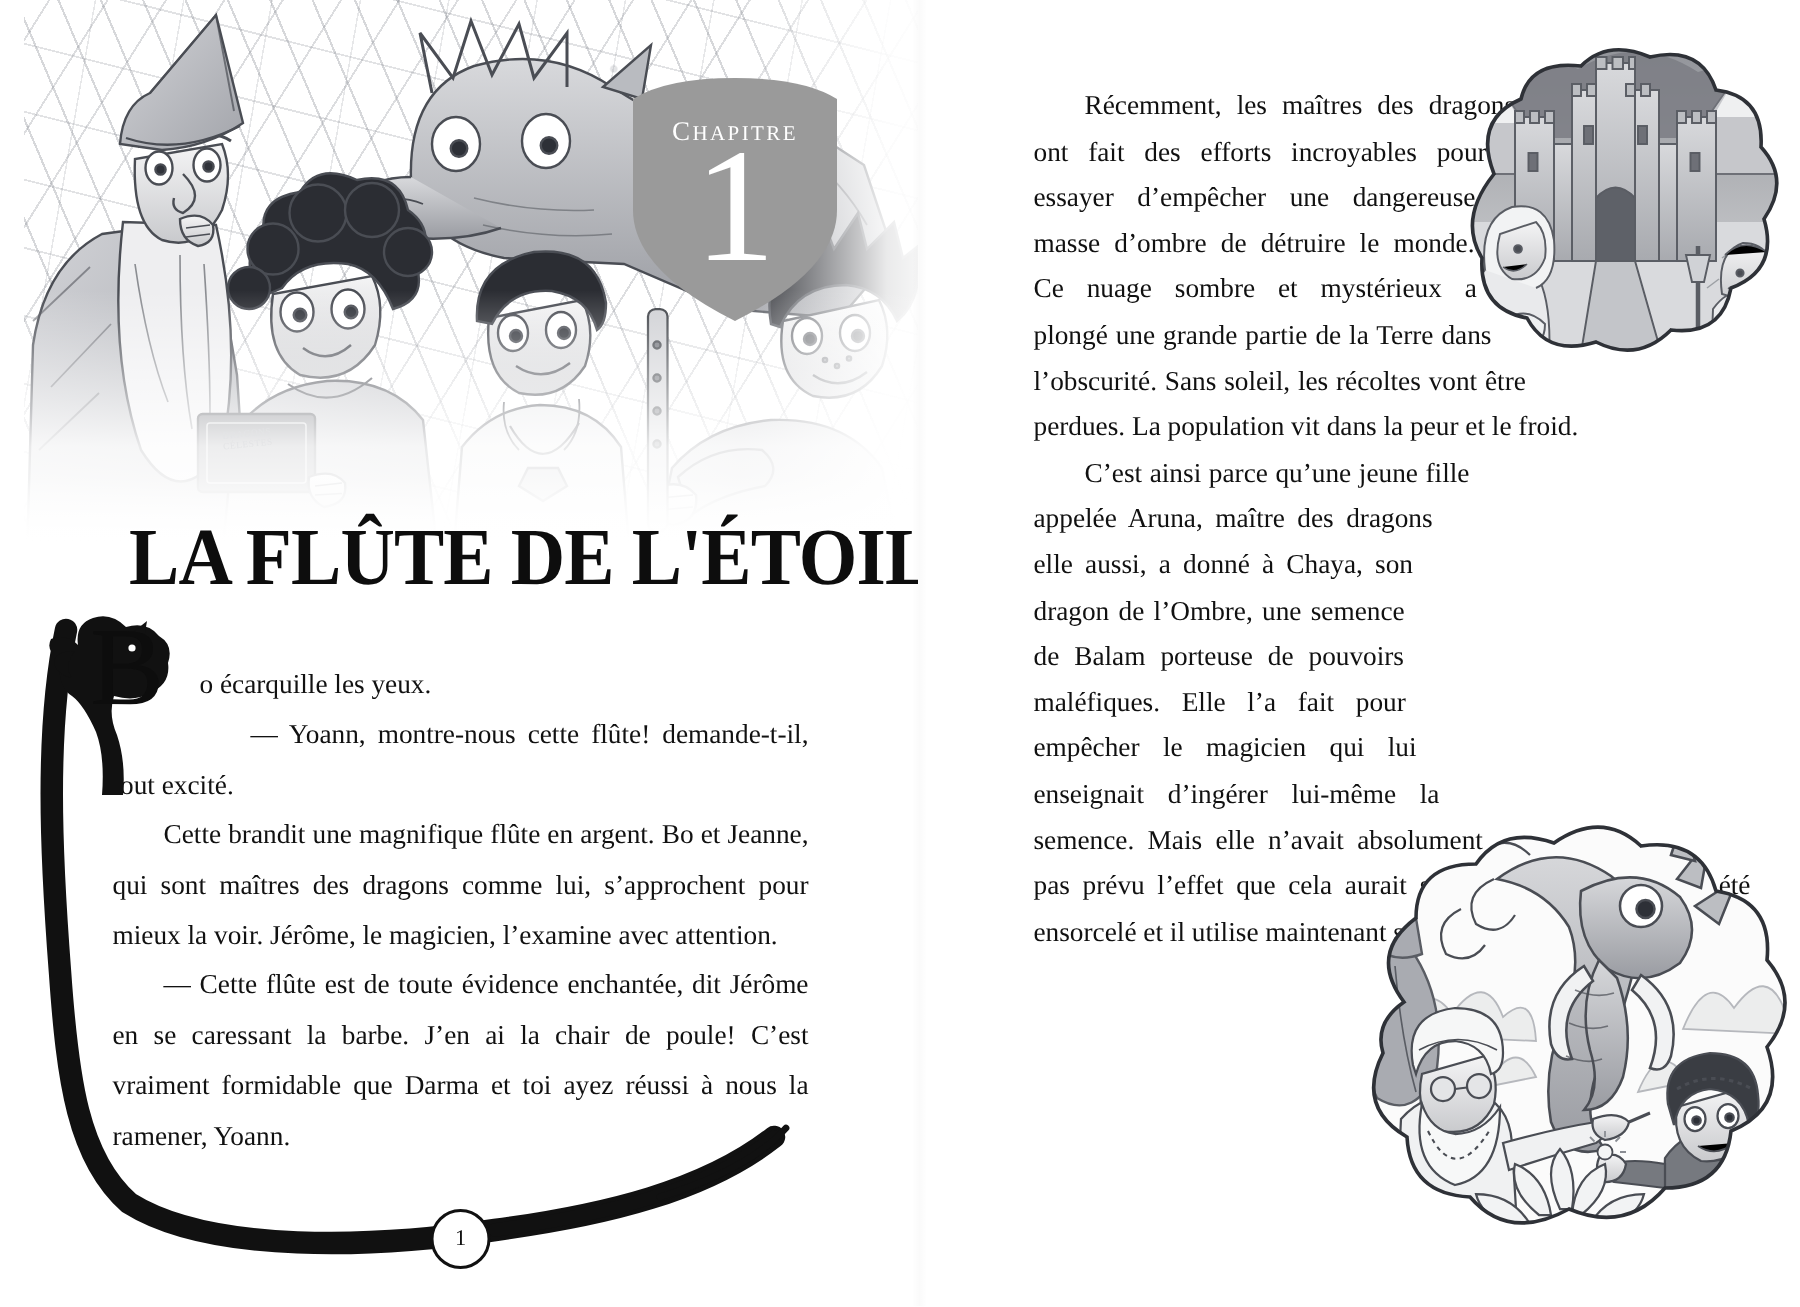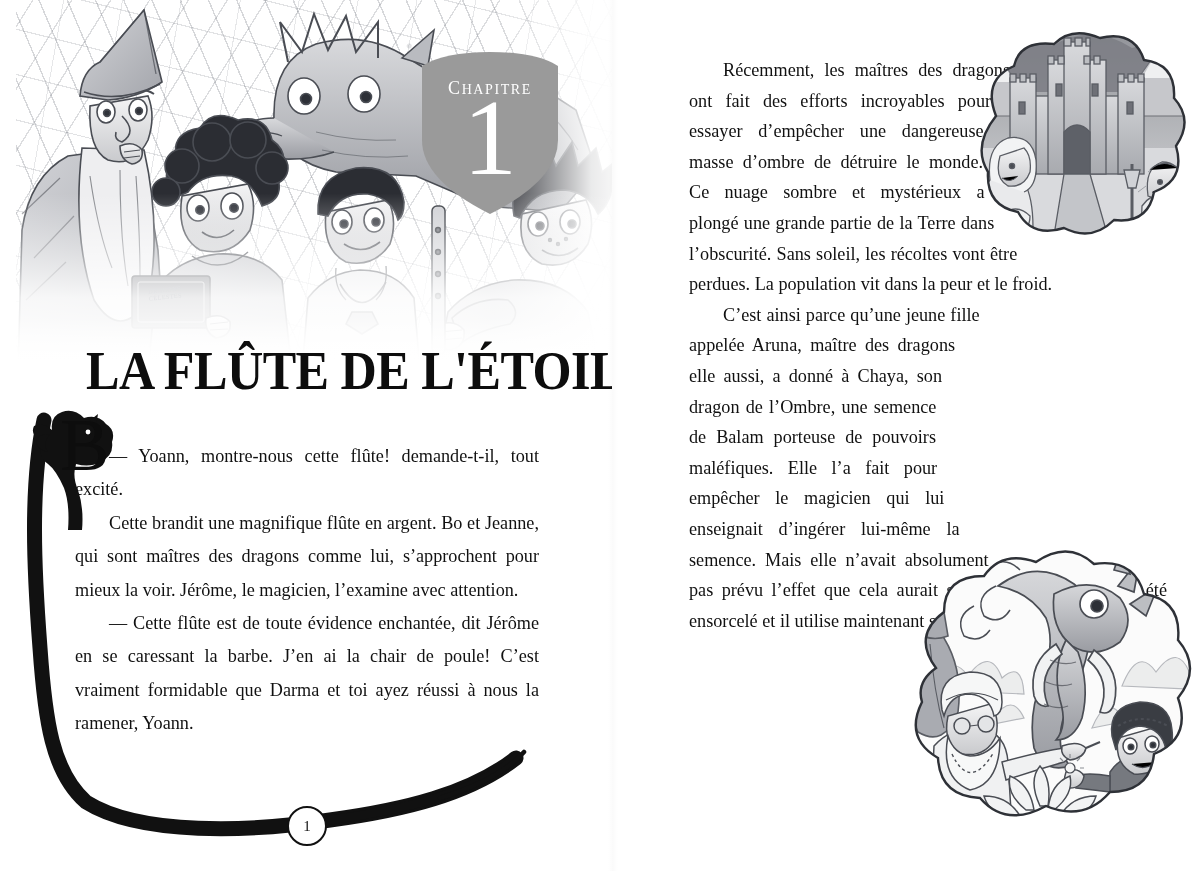--- a/index.html
+++ b/index.html
@@ -431,20 +431,21 @@
       <path d="M12 36 Q2 30 6 22 Q16 18 24 26 Q22 12 34 8 Q46 4 56 14 Q70 10 78 20
                Q88 26 84 38 Q86 52 72 58 Q62 64 48 60 Q44 72 50 86 Q56 104 54 126
                L40 126 Q42 100 36 84 Q28 66 20 60 Q10 54 12 36 Z" fill="#111111"></path>
       <path d="M22 30 Q14 40 20 48 Q10 46 8 38 Q8 30 22 30 Z" fill="#111111"></path>
       <path d="M60 18 L70 10 L68 22 Z" fill="#111111"></path>
       <circle cx="60" cy="28" r="2.4" fill="#ffffff"></circle>
     </svg>
     <div class="dropcap-letter">B</div>
 
     <div class="left-body">
+      <p class="first"><span class="dropcap-space"></span><span>o écarquille les yeux.</span></p>
       <p>— Yoann, montre-nous cette flûte! demande-t-il, tout excité.</p>
       <p>Cette brandit une magnifique flûte en argent. Bo et Jeanne, qui sont maîtres des dragons comme lui, s’approchent pour mieux la voir. Jérôme, le magicien, l’examine avec attention.</p>
       <p>— Cette flûte est de toute évidence enchantée, dit Jérôme en se caressant la barbe. J’en ai la chair de poule! C’est vraiment formidable que Darma et toi ayez réussi à nous la ramener, Yoann.</p>
     </div>
 
     <div class="pagenum">
       <span>1</span>
     </div>
   </div>
 

